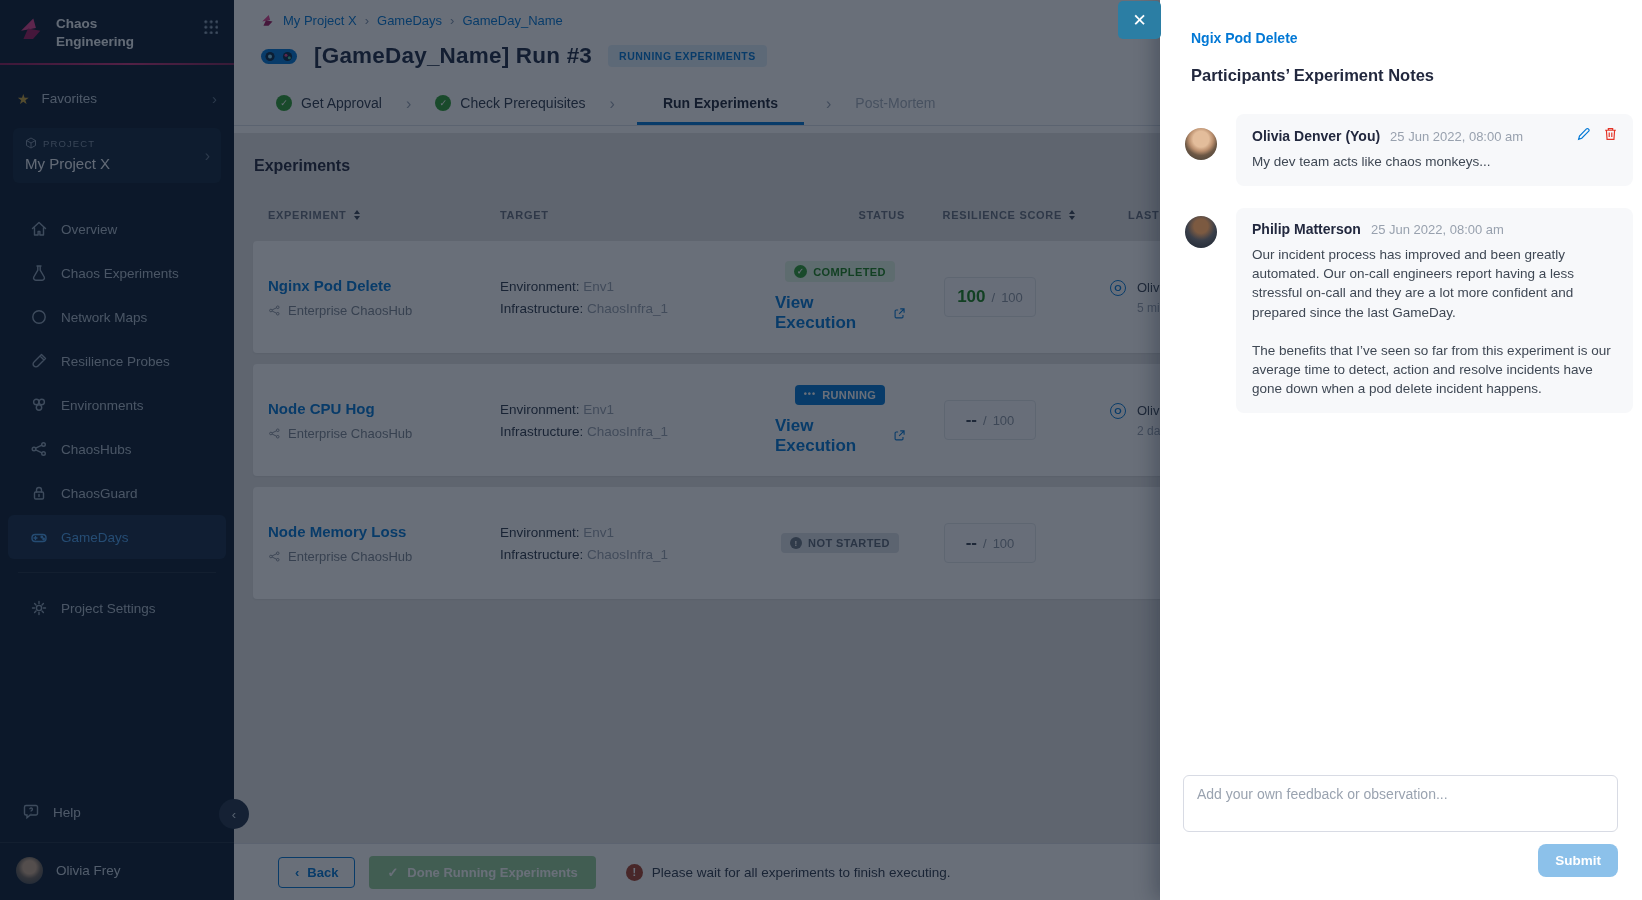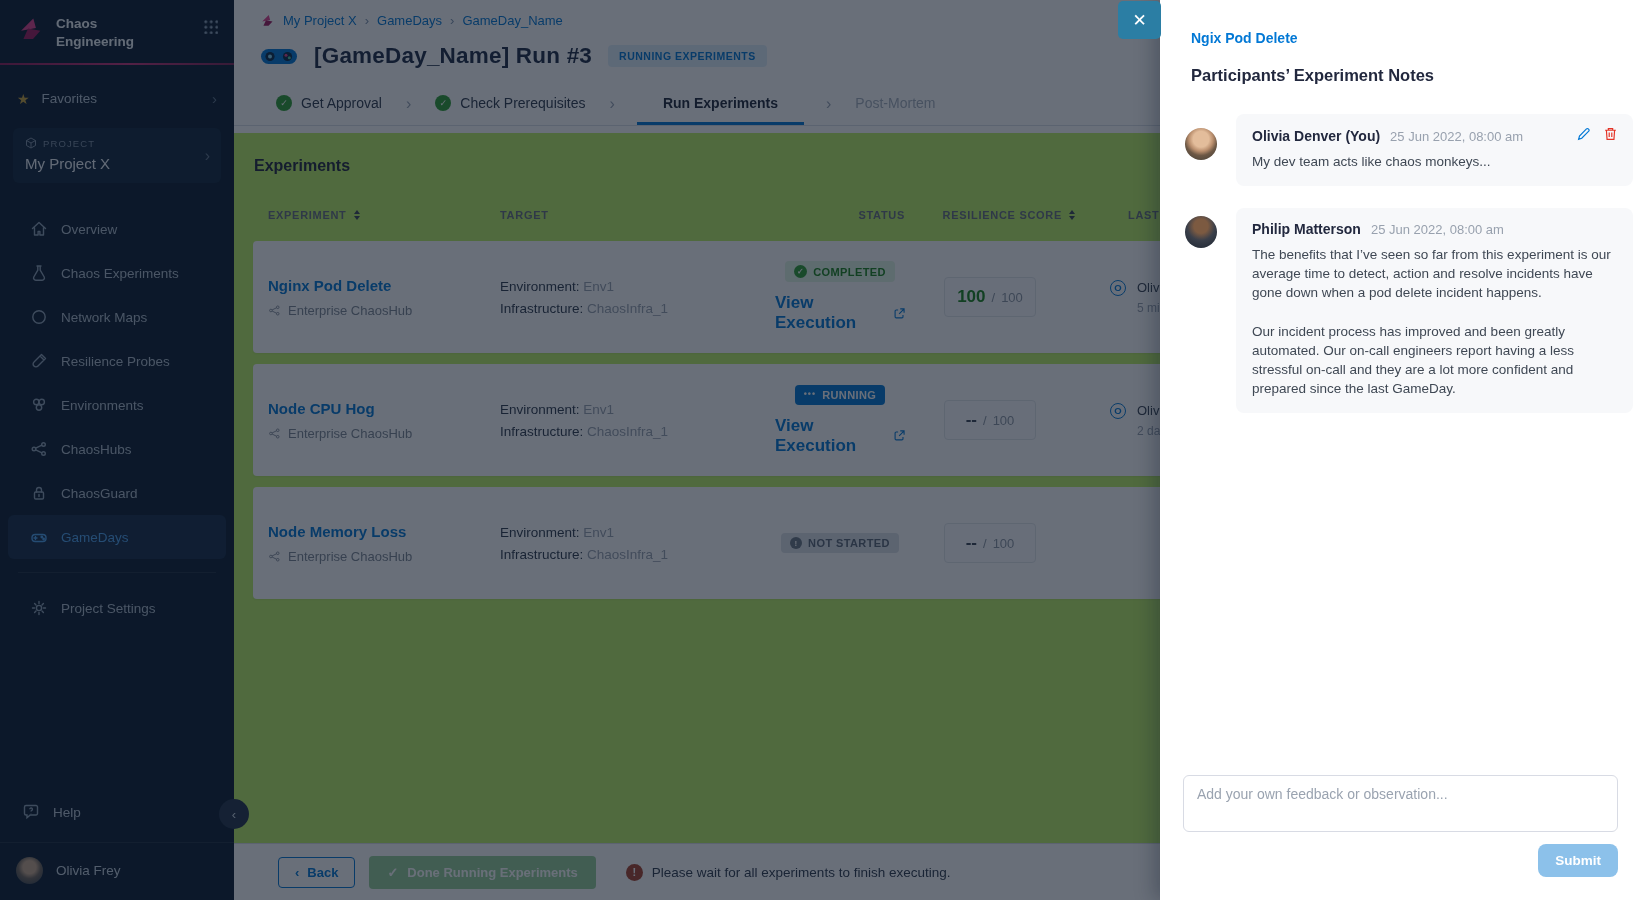--- a/index.html
+++ b/index.html
@@ -43,21 +43,21 @@
   .title-row{display:flex;align-items:center;gap:16px;padding:10px 28px 0 26px;height:46px}
   .page-title{font-size:22.5px;font-weight:bold;color:#1d2b45;letter-spacing:.2px}
   .title-badge{background:rgba(2,120,213,.12);color:#0278d5;font-size:10.5px;font-weight:bold;letter-spacing:.5px;padding:5px 11px;border-radius:4px}
   .stepper{margin-top:9px;height:43px;border-bottom:1px solid #dadfe6;display:flex;align-items:stretch;padding-left:40px;gap:22px;font-size:14px;color:#2f3b4d}
   .step{display:flex;align-items:center;gap:9px;border-bottom:3px solid transparent;padding:0 2px;cursor:pointer}
   .step .chk{width:16px;height:16px;border-radius:50%;background:#2f9e33;color:#fff;font-size:9px;display:flex;align-items:center;justify-content:center}
   .step.active{border-color:#0278d5;font-weight:bold;color:#1d2637;padding:0 26px}
   .step.upcoming{color:#a6b0bd}
   .step-sep{display:flex;align-items:center;color:#9aa5b5;font-size:16px}
 
-  .content{position:absolute;left:0;right:0;top:133px;bottom:57px;background:#bef264;padding:24px 26px 0 19px;overflow:hidden}
+  .content{position:absolute;left:0;right:0;top:133px;bottom:57px;background:#e5e5e5;padding:24px 26px 0 19px;overflow:hidden}
   .tbl-heading{font-size:16px;font-weight:bold;color:#22283e;margin-left:1px}
   .tbl-head{margin-top:34px;display:grid;grid-template-columns:232px 275px 130px 170px 1fr;padding-left:15px;font-size:11px;font-weight:bold;color:#66707f;letter-spacing:.7px}
   .th{display:flex;align-items:center;gap:7px}
   .th.center{justify-content:flex-end}
   .th-last{padding-left:53px}
   .sort{display:inline-flex;flex-direction:column;gap:2px}
   .sort i{width:0;height:0;border-left:3.5px solid transparent;border-right:3.5px solid transparent;display:block}
   .sort .up{border-bottom:4px solid #3a4554}
   .sort .dn{border-top:4px solid #3a4554}
   .rows{margin-top:20px}
@@ -527,22 +527,22 @@
     </div>
 
     <div class="comment">
       <span class="avatar avatar-philip"></span>
       <div class="c-card">
         <div class="c-head">
           <span class="c-author">Philip Matterson</span>
           <span class="c-date">25 Jun 2022, 08:00 am</span>
         </div>
         <div class="c-text">
+          <p>Our incident process has improved and been greatly automated. Our on-call engineers report having a less stressful on-call and they are a lot more confident and prepared since the last GameDay.</p>
           <p>The benefits that I’ve seen so far from this experiment is our average time to detect, action and resolve incidents have gone down when a pod delete incident happens.</p>
-          <p>Our incident process has improved and been greatly automated. Our on-call engineers report having a less stressful on-call and they are a lot more confident and prepared since the last GameDay.</p>
         </div>
       </div>
     </div>
   </div>
 
   <textarea class="feedback-input" placeholder="Add your own feedback or observation..." style=""></textarea>
   <button class="btn-submit">Submit</button>
 </div>
 
 </body></html>

